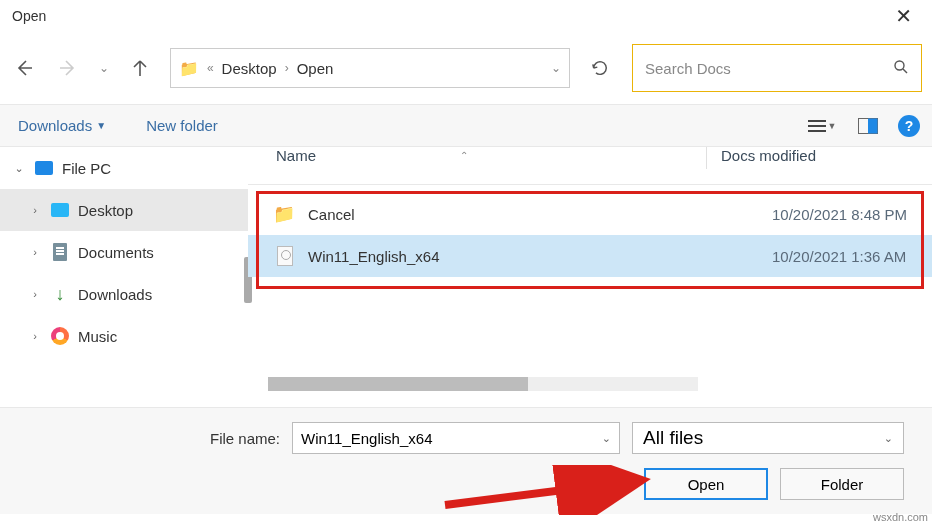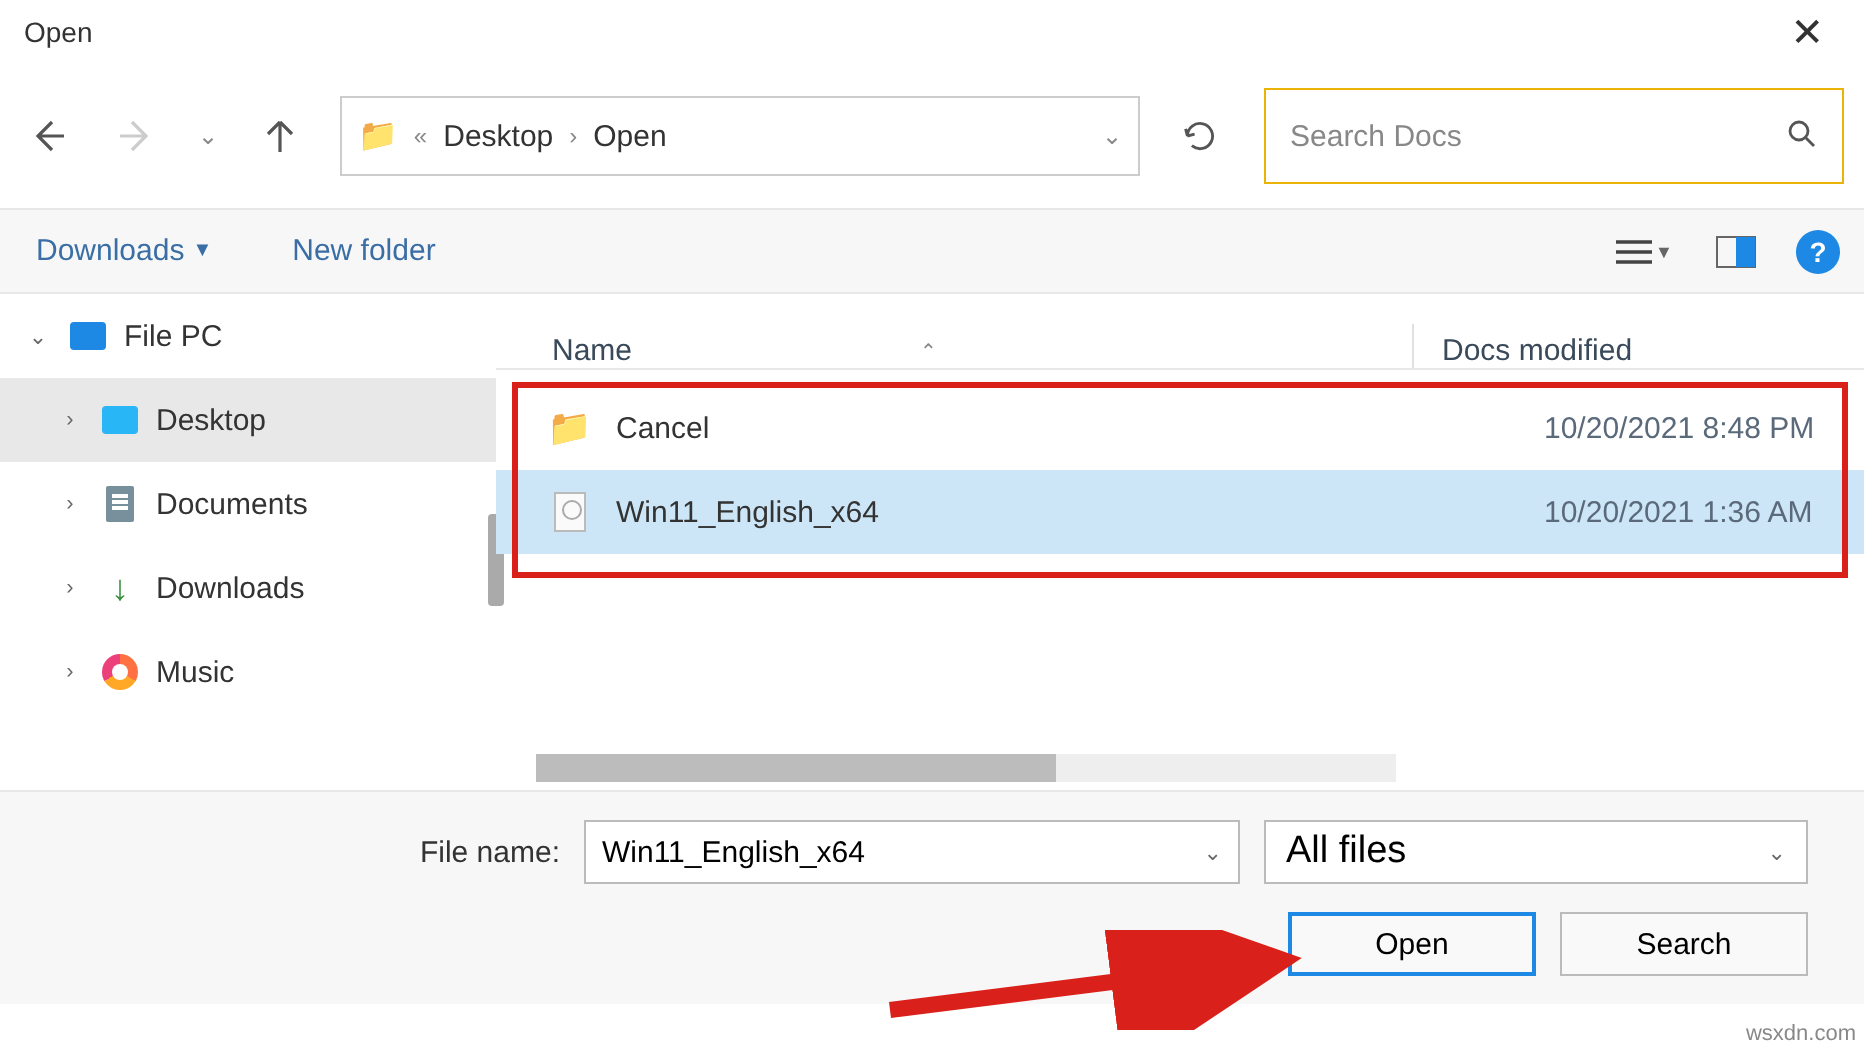--- a/index.html
+++ b/index.html
@@ -41,40 +41,40 @@
     .icon-pc { background: #1e88e5; width: 18px; height: 14px; border-radius: 2px; }
     .icon-desktop { background: #29b6f6; width: 18px; height: 14px; border-radius: 2px; }
     .icon-doc { background: #78909c; width: 14px; height: 18px; border-radius: 1px; position: relative; }
     .icon-doc::after { content:""; position:absolute; top:4px; left:3px; right:3px; height:2px; background:#fff; box-shadow: 0 3px 0 #fff, 0 6px 0 #fff; }
     .icon-dl { color:#388e3c; font-weight:bold; font-size:18px; line-height:1; }
     .icon-music { width:18px; height:18px; border-radius:50%; background: conic-gradient(#ff7043 0 120deg,#ffa726 120deg 240deg,#ec407a 240deg 360deg); position:relative; }
     .icon-music::after{content:"";position:absolute;inset:5px;border-radius:50%;background:#fff;}
     .side-handle { position:absolute; right:-4px; top:110px; width:8px; height:46px; background:#aaa; border-radius:2px;}
     
     .file-pane { flex: 1; position: relative; }
-    .cols-header { display: flex; align-items: flex-end; height: 38px; border-bottom: 1px solid #e8e8e8; padding-left: 28px; color: #3a4a5a; font-size: 15px; }
+    .cols-header { display: flex; align-items: flex-start; height: 38px; border-bottom: 1px solid #e8e8e8; padding-left: 28px; color: #3a4a5a; font-size: 15px; }
     .col-name { width: 430px; display: flex; align-items: center; gap: 4px; }
     .sort-arrow { font-size: 10px; color: #888; margin-left: 140px; }
     .col-sep { width:1px; height:22px; background:#e0e0e0; margin-right: 14px; }
     
     .red-box { position: absolute; top: 44px; left: 8px; right: 8px; height: 98px; border: 3px solid #d9201a; pointer-events: none; }
     
     .file-row { display: flex; align-items: center; height: 42px; padding-left: 26px; font-size: 15px; color: #333; cursor: pointer; }
     .file-row.sel { background: #cde6f7; }
     .file-icon { width: 22px; margin-right: 12px; display:flex; align-items:center; justify-content:center; }
     .file-folder { color:#f0c048; font-size:18px; }
     .file-iso { width:16px; height:20px; border:1px solid #bbb; background:#fafafa; position:relative; }
     .file-iso::after{content:"";position:absolute;top:3px;left:3px;width:8px;height:8px;border:1px solid #aaa;border-radius:50%;}
     .fname { width: 416px; }
     .fdate { color: #5a6a7a; margin-left: 48px; }
     
     .hscroll { position:absolute; bottom:4px; left:20px; width:430px; height:14px; background:#eee; }
     .hscroll-thumb { position:absolute; left:0; top:0; height:14px; width:260px; background:#bcbcbc; }
     
-    .footer { background: #f7f7f7; border-top: 1px solid #e8e8e8; padding: 14px 28px 14px 0; }
+    .footer { background: #f7f7f7; border-top: 1px solid #e8e8e8; padding: 14px 28px 14px 0; margin-top: 12px; }
     .fn-row { display: flex; align-items: center; justify-content: flex-end; gap: 12px; margin-bottom: 14px; }
     .fn-label { color: #333; font-size: 15px; }
     .fn-input-wrap { width: 328px; border: 1px solid #bbb; background: #fff; height: 32px; display: flex; align-items: center; padding: 0 8px; }
     .fn-input-wrap input { border: none; outline: none; flex: 1; font-size: 15px; }
     .combo-chev { color: #666; font-size: 11px; }
     .filter-wrap { width: 272px; border: 1px solid #bbb; background: #fff; height: 32px; display: flex; align-items: center; padding: 0 10px; }
     .filter-wrap span:first-child { flex: 1; font-size: 19px; }
     
     .btn-row { display: flex; justify-content: flex-end; gap: 12px; }
     .btn { width: 124px; height: 32px; border: 1px solid #bbb; background: #f9f9f9; font-size: 15px; cursor: pointer; }
@@ -247,21 +247,21 @@
       <input value="Win11_English_x64" style="">
       <span class="combo-chev">⌄</span>
     </div>
     <div class="filter-wrap">
       <span>All files</span>
       <span class="combo-chev">⌄</span>
     </div>
   </div>
   <div class="btn-row">
     <button class="btn primary">Open</button>
-    <button class="btn">Search</button>
+    <button class="btn">Folder</button>
   </div>
 </div>
 
 <svg class="arrow-annot" width="220" height="50">
   <defs>
     <marker id="ah" markerWidth="12" markerHeight="12" refX="10" refY="6" orient="auto">
       <path d="M0,0 L12,6 L0,12 Z" fill="#d9201a"></path>
     </marker>
   </defs>
   <line x1="5" y1="40" x2="195" y2="16" stroke="#d9201a" stroke-width="8" marker-end="url(#ah)"></line>

